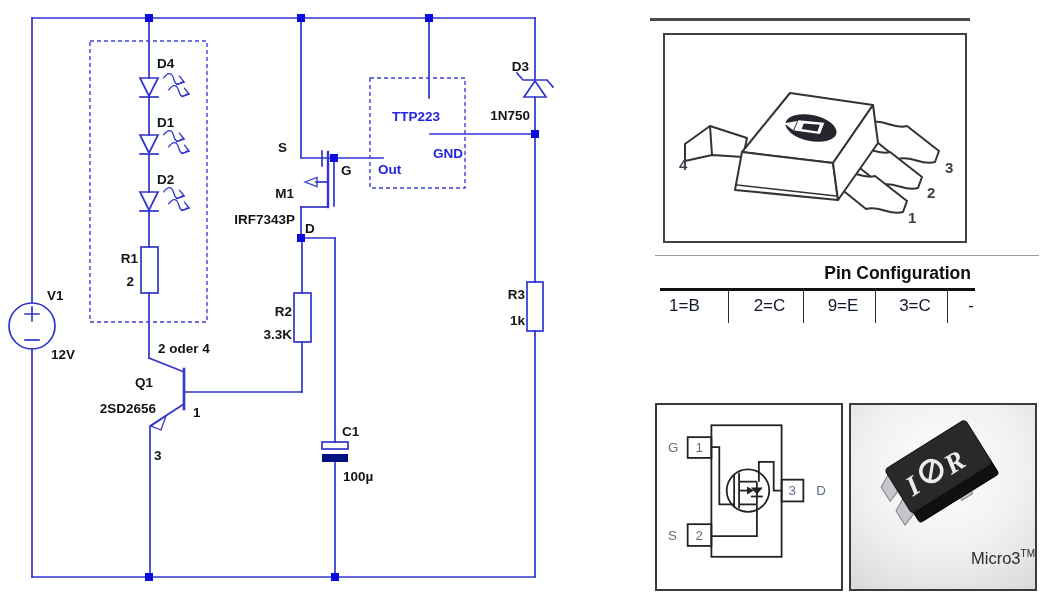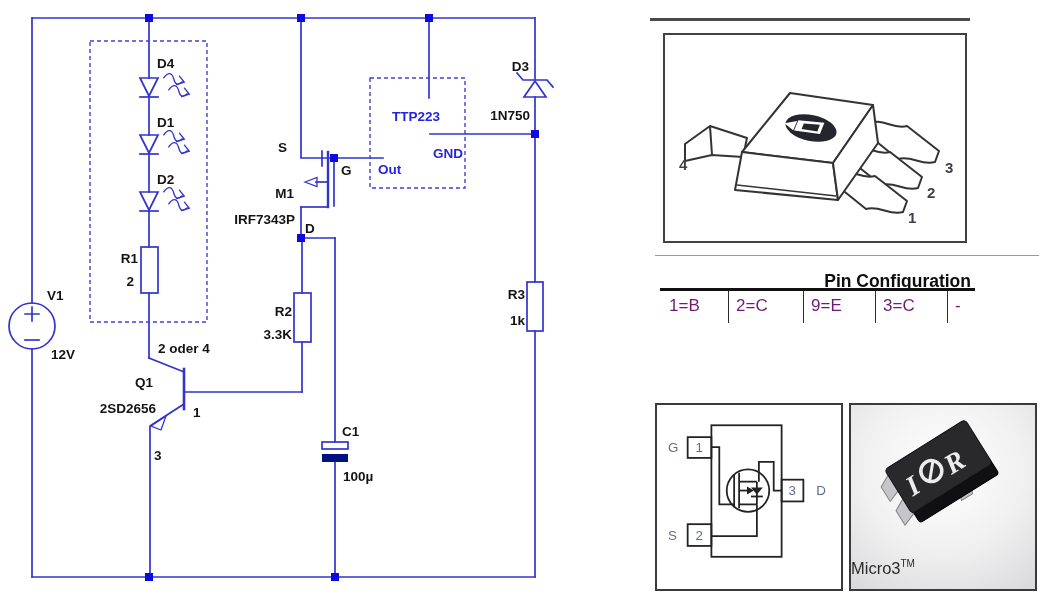--- a/index.html
+++ b/index.html
@@ -8,31 +8,31 @@
   .abs{position:absolute;}
   
   .w{stroke:#3135cc;stroke-width:1.7;fill:none;stroke-linecap:square;}
   .wthin{stroke:#3135cc;stroke-width:1.3;fill:none;stroke-linecap:round;}
   .dash{stroke:#4040d8;stroke-width:1.4;fill:none;stroke-dasharray:4 3;}
   text.t{font-family:"Liberation Sans",sans-serif;font-size:13.5px;font-weight:bold;fill:#141414;}
   text.tb{font-family:"Liberation Sans",sans-serif;font-size:13.5px;font-weight:bold;fill:#2424e0;}
   
   .hline{position:absolute;background:#4a4a4a;}
   .pkgbox{position:absolute;left:663px;top:33px;width:300px;height:206px;border:2px solid #414141;background:#fff;}
-  .pincfg-title{position:absolute;left:663px;top:271px;width:308px;text-align:right;padding-right:4px;
+  .pincfg-title{position:absolute;left:663px;top:263px;width:308px;text-align:right;padding-right:4px;
                 font-size:17.5px;font-weight:bold;color:#0e0e0e;}
   .blackline{position:absolute;left:660px;top:288px;width:315px;height:3px;background:#101010;}
   .thinline{position:absolute;left:655px;top:255px;width:384px;height:1px;background:#9b9b9b;}
   .pinrow{position:absolute;left:662px;top:291px;display:flex;height:32px;}
-  .pinrow .cell{box-sizing:border-box;padding:5px 0 0 7px;font-size:17px;color:#701a75;}
-  .pinrow .cell + .cell{border-left:1.5px solid #2a2a2a;}
+  .pinrow .cell{box-sizing:border-box;padding:5px 0 0 7px;font-size:17px;color:#0f172a;}
+  .pinrow .cell + .cell{border-left:1.5px solid #2a2a2a;text-align:center;}
   .boxA{position:absolute;left:655px;top:403px;width:184px;height:184px;border:2px solid #3a3a3a;background:#fff;}
   .boxB{position:absolute;left:849px;top:403px;width:184px;height:184px;border:2px solid #3a3a3a;
         background:radial-gradient(circle at 50% 35%, #ffffff 0%, #f0f0f1 55%, #d9d9db 100%);}
-  .micro3-label{position:absolute;left:0;bottom:12px;width:100%;text-align:left;
+  .micro3-label{position:absolute;left:0;bottom:22px;width:100%;text-align:right;
                 font-size:16.5px;color:#2b2b2b;}
   .micro3-label sup{font-size:10px;}
   text.pk{font-family:"Liberation Sans",sans-serif;font-size:15px;font-weight:bold;fill:#3f3f4c;}
   text.slate{font-family:"Liberation Sans",sans-serif;font-size:13.5px;fill:#5f6e88;}
   .po{stroke:#222;stroke-width:1.8;fill:none;}
 </style>
 </head>
 <body>
 
 <div class="screen">

